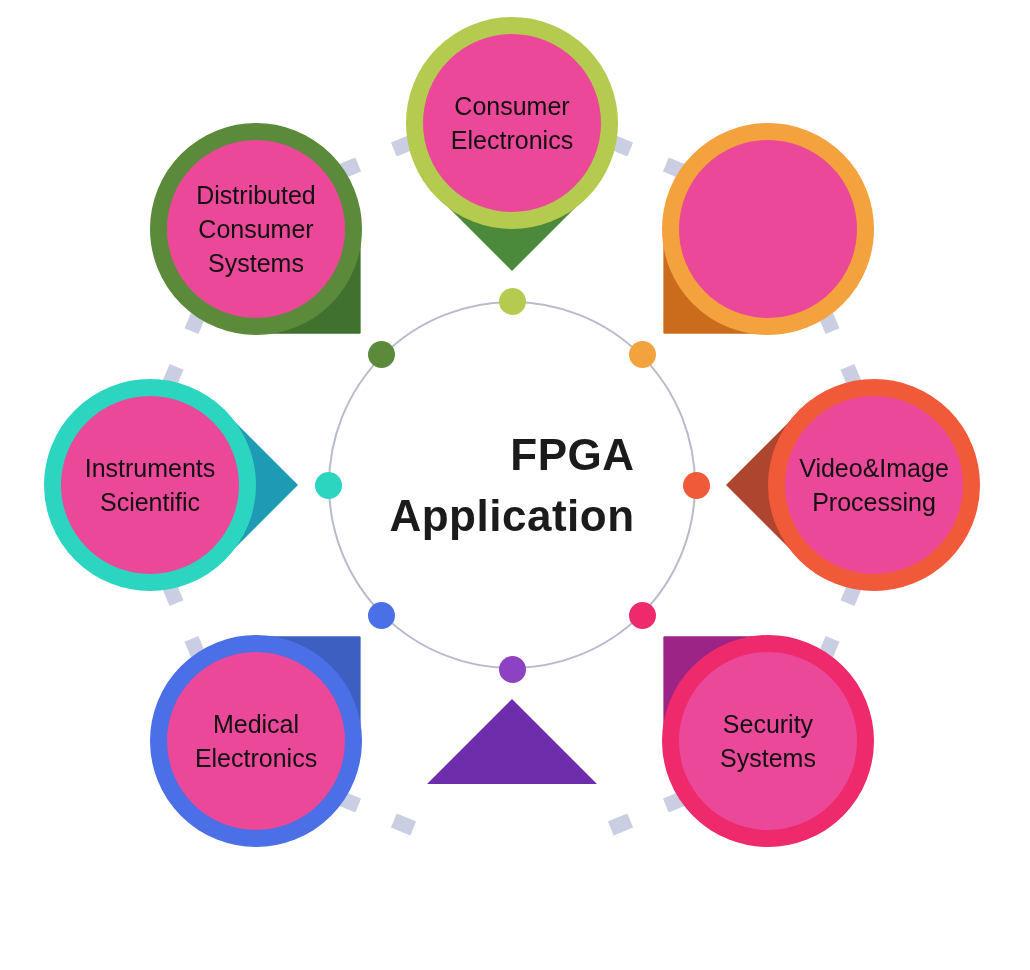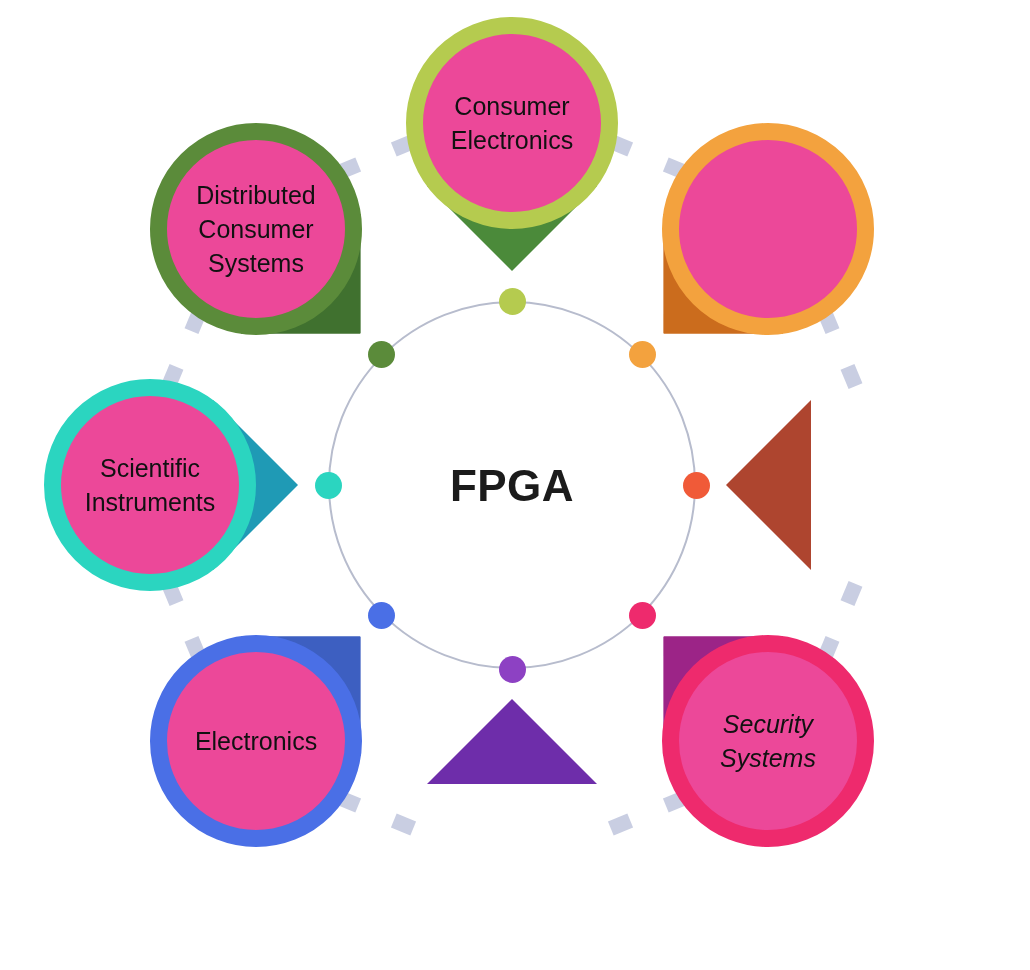--- a/index.html
+++ b/index.html
@@ -75,20 +75,21 @@
     color: #111111;
   }
 </style>
 </head>
 <body>
 
 <div id="diagram">
   <div class="center-circle" style="border-color: rgb(183, 188, 205);">
     <div class="center-title" style="color: rgb(27, 27, 27);">
       <div>FPGA</div>
+      <div>Application</div>
     </div>
   </div>
 <div class="dash" style="width: 21px; height: 15px; left: 609.736px; top: 138.353px; background: rgb(201, 206, 226); transform: rotate(22.5deg);"></div>
     <div class="dash" style="width: 21px; height: 15px; left: 664.779px; top: 161.152px; background: rgb(201, 206, 226); transform: rotate(22.5deg);"></div>
     <div class="dash" style="width: 21px; height: 15px; left: 817.848px; top: 314.221px; background: rgb(201, 206, 226); transform: rotate(67.5deg);"></div>
     <div class="dash" style="width: 21px; height: 15px; left: 840.647px; top: 369.264px; background: rgb(201, 206, 226); transform: rotate(67.5deg);"></div>
     <div class="dash" style="width: 21px; height: 15px; left: 840.647px; top: 585.736px; background: rgb(201, 206, 226); transform: rotate(112.5deg);"></div>
     <div class="dash" style="width: 21px; height: 15px; left: 817.848px; top: 640.779px; background: rgb(201, 206, 226); transform: rotate(112.5deg);"></div>
     <div class="dash" style="width: 21px; height: 15px; left: 664.779px; top: 793.848px; background: rgb(201, 206, 226); transform: rotate(157.5deg);"></div>
     <div class="dash" style="width: 21px; height: 15px; left: 609.736px; top: 816.647px; background: rgb(201, 206, 226); transform: rotate(157.5deg);"></div>
@@ -108,43 +109,50 @@
       </div>
     </div>
     <div class="dot" style="left: 498.5px; top: 287.5px; background: rgb(181, 203, 79);"></div>
     <div class="pointer" style="left: 682.973px; top: 292.027px; background: rgb(203, 108, 29); transform-origin: 85px -63px; transform: rotate(45deg);"></div>
     <div class="satellite-circle" style="left: 661.973px; top: 123.027px; border: 17px solid rgb(243, 162, 62);">
       <div class="satellite-label">
       </div>
     </div>
     <div class="dot" style="left: 628.608px; top: 341.392px; background: rgb(243, 162, 62);"></div>
     <div class="pointer" style="left: 789px; top: 548px; background: rgb(174, 69, 47); transform-origin: 85px -63px; transform: rotate(90deg);"></div>
+    <div class="satellite-circle" style="left: 768px; top: 379px; border: 17px solid rgb(240, 90, 56);">
+      <div class="satellite-label">
+        <div>Video&amp;Image</div>
+        <div>Processing</div>
+      </div>
+    </div>
     <div class="dot" style="left: 682.5px; top: 471.5px; background: rgb(240, 90, 56);"></div>
     <div class="pointer" style="left: 682.973px; top: 803.973px; background: rgb(156, 36, 135); transform-origin: 85px -63px; transform: rotate(135deg);"></div>
-    <div class="satellite-circle" style="left: 661.973px; top: 634.973px; border: 17px solid rgb(238, 42, 109); font-style: italic;">
+    <div class="satellite-circle" style="left: 661.973px; top: 634.973px; border: 17px solid rgb(238, 42, 109);">
       <div class="satellite-label">
         <div>Security</div>
         <div>Systems</div>
       </div>
     </div>
     <div class="dot" style="left: 628.608px; top: 601.608px; background: rgb(238, 42, 109);"></div>
     <div class="pointer" style="left: 427px; top: 910px; background: rgb(110, 45, 170); transform-origin: 85px -63px; transform: rotate(180deg);"></div>
     <div class="dot" style="left: 498.5px; top: 655.5px; background: rgb(141, 65, 195);"></div>
     <div class="pointer" style="left: 171.027px; top: 803.973px; background: rgb(61, 95, 193); transform-origin: 85px -63px; transform: rotate(225deg);"></div>
     <div class="satellite-circle" style="left: 150.027px; top: 634.973px; border: 17px solid rgb(74, 111, 230);">
       <div class="satellite-label">
+        <div>Medical</div>
         <div>Electronics</div>
       </div>
     </div>
     <div class="dot" style="left: 368.392px; top: 601.608px; background: rgb(74, 111, 230);"></div>
     <div class="pointer" style="left: 65px; top: 548px; background: rgb(31, 154, 181); transform-origin: 85px -63px; transform: rotate(270deg);"></div>
     <div class="satellite-circle" style="left: 44px; top: 379px; border: 17px solid rgb(43, 213, 192);">
       <div class="satellite-label">
+        <div>Instruments</div>
         <div>Scientific</div>
-        <div>Instruments</div>
       </div>
     </div>
     <div class="dot" style="left: 314.5px; top: 471.5px; background: rgb(43, 213, 192);"></div>
     <div class="pointer" style="left: 171.027px; top: 292.027px; background: rgb(64, 113, 47); transform-origin: 85px -63px; transform: rotate(-45deg);"></div>
     <div class="satellite-circle" style="left: 150.027px; top: 123.027px; border: 17px solid rgb(91, 139, 58);">
       <div class="satellite-label">
         <div>Distributed</div>
         <div>Consumer</div>
         <div>Systems</div>
       </div>

